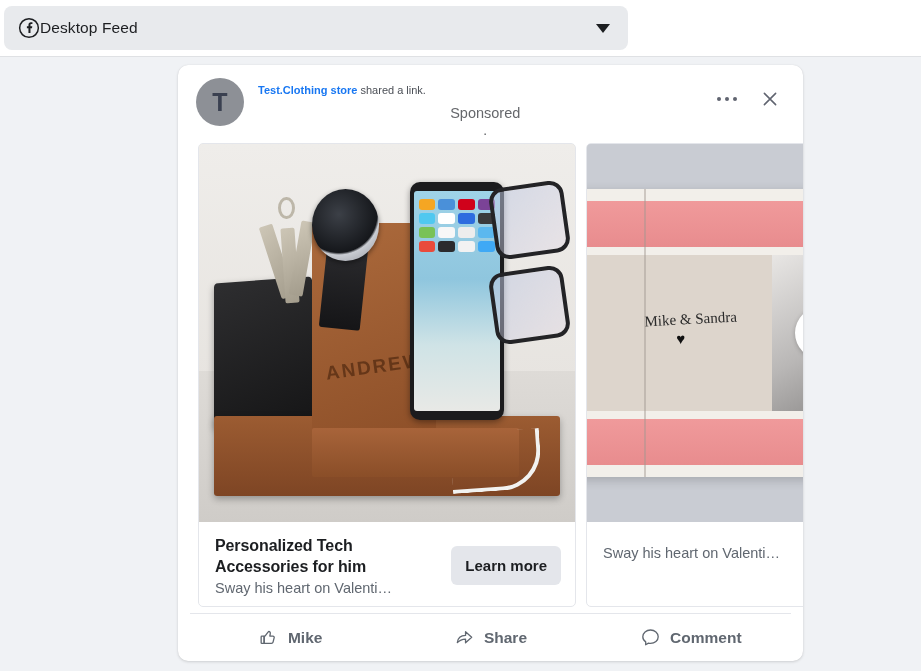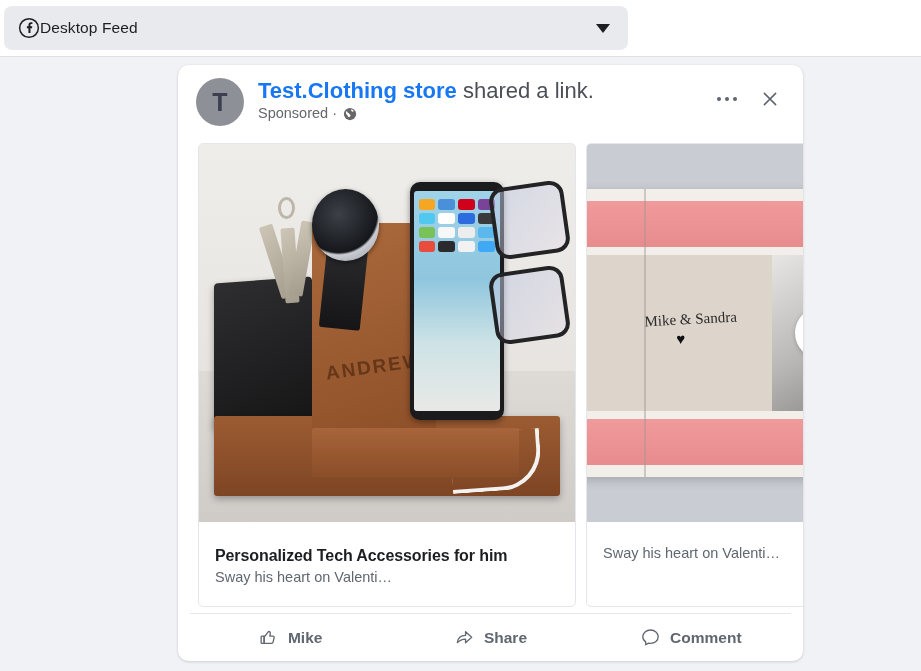--- a/index.html
+++ b/index.html
@@ -98,39 +98,40 @@
     font-family: "Liberation Sans", sans-serif;
   }
 
   .header-text {
     margin-left: 14px;
     flex: 1 1 auto;
     padding-top: 2px;
   }
 
   .headline-row {
-    font-size: 22px;
+    font-size: 11px;
     line-height: 21px;
     color: #4b4f56;
   }
 
   .page-name {
     color: #1877f2;
     font-weight: bold;
   }
 
   .shared-text { color: #4b4f56; }
 
   .sponsored-row {
     font-size: 14.5px;
     color: #65676b;
     margin-top: 4px;
     display: flex;
-    align-items: flex-end;
+    align-items: center;
     gap: 4px;
+    flex-direction: column;
   }
 
   .globe-icon { width: 14px; height: 14px; display:block; margin-left:2px; }
 
   .header-actions {
     display: flex;
     align-items: center;
     gap: 18px;
     padding-top: 10px;
     padding-right: 8px;
@@ -525,20 +526,21 @@
               <div class="lens lens-bot"></div>
             </div>
             <div class="cable"></div>
           </div>
         </div>
         <div class="c-caption">
           <div class="c-caption-text">
             <div class="c-title">Personalized Tech Accessories for him</div>
             <div class="c-desc">Sway his heart on Valenti…</div>
           </div>
+          <button class="cta-btn">Learn more</button>
         </div>
       </div>
 
       <div class="c-card c-card-2">
         <div class="c-img">
           <div class="photo2">
             <div class="book">
               <div class="band band-top"></div>
               <div class="page-inner">
                 <div class="photo-right"></div>

